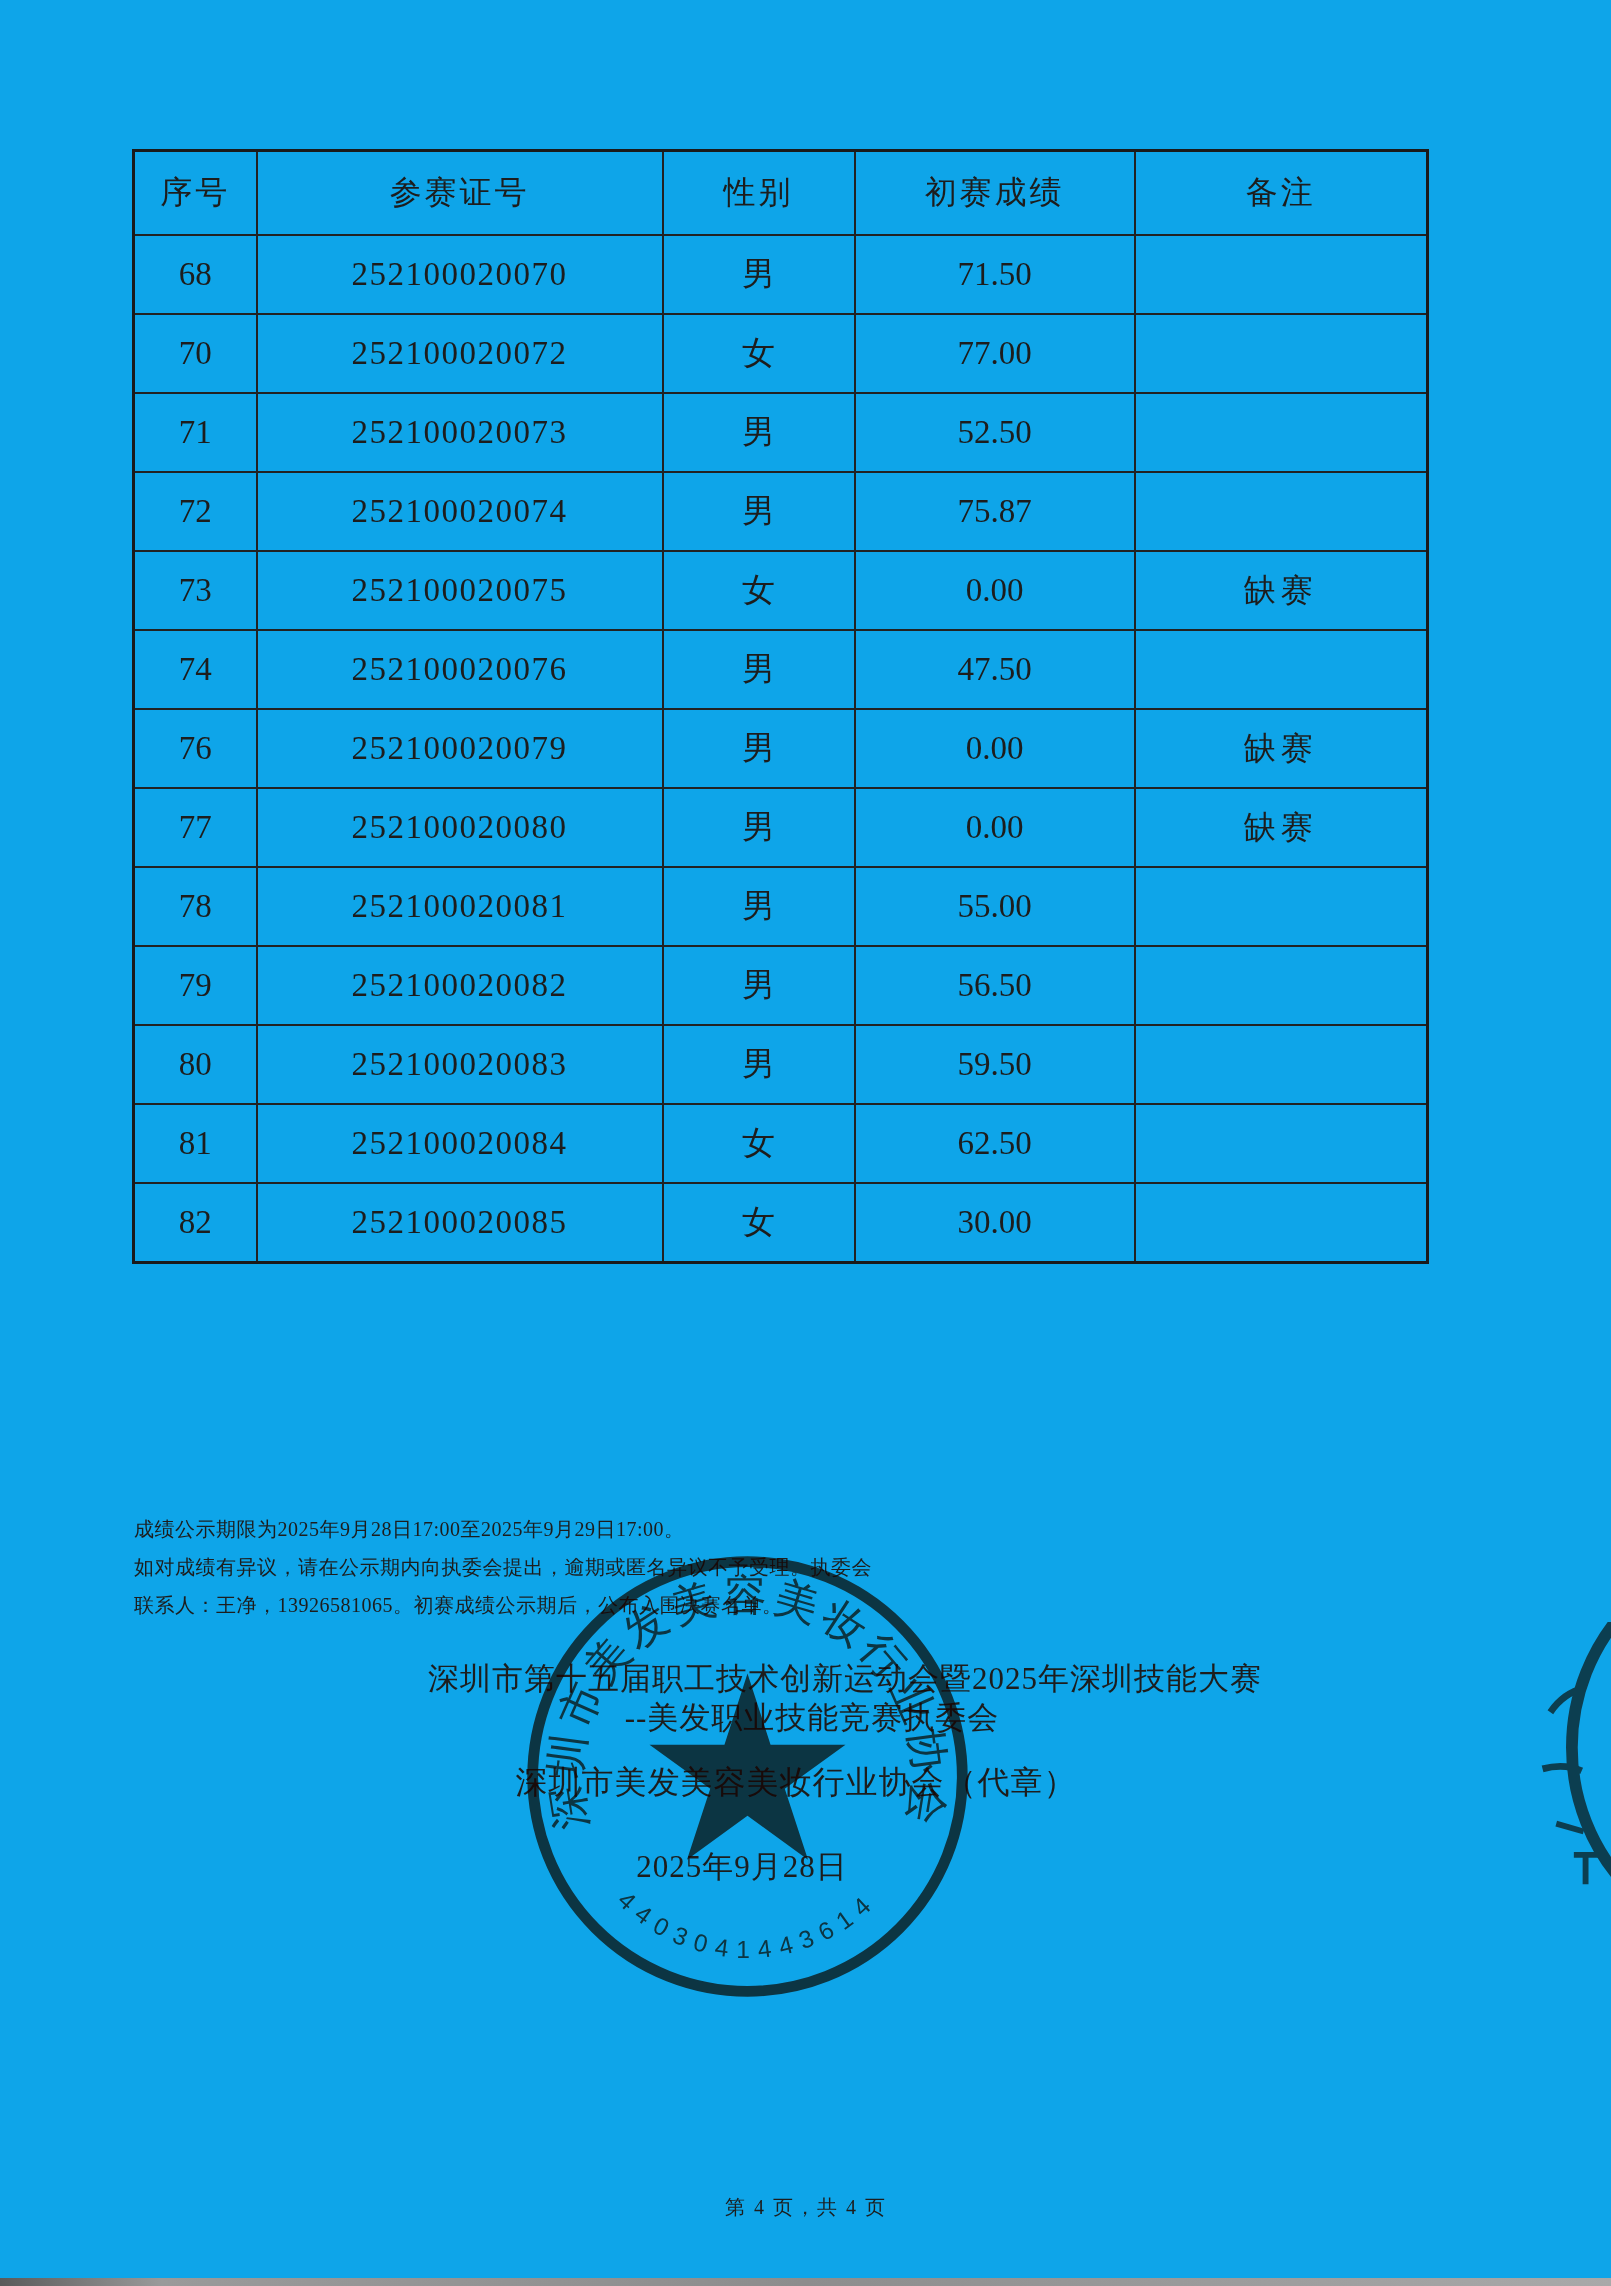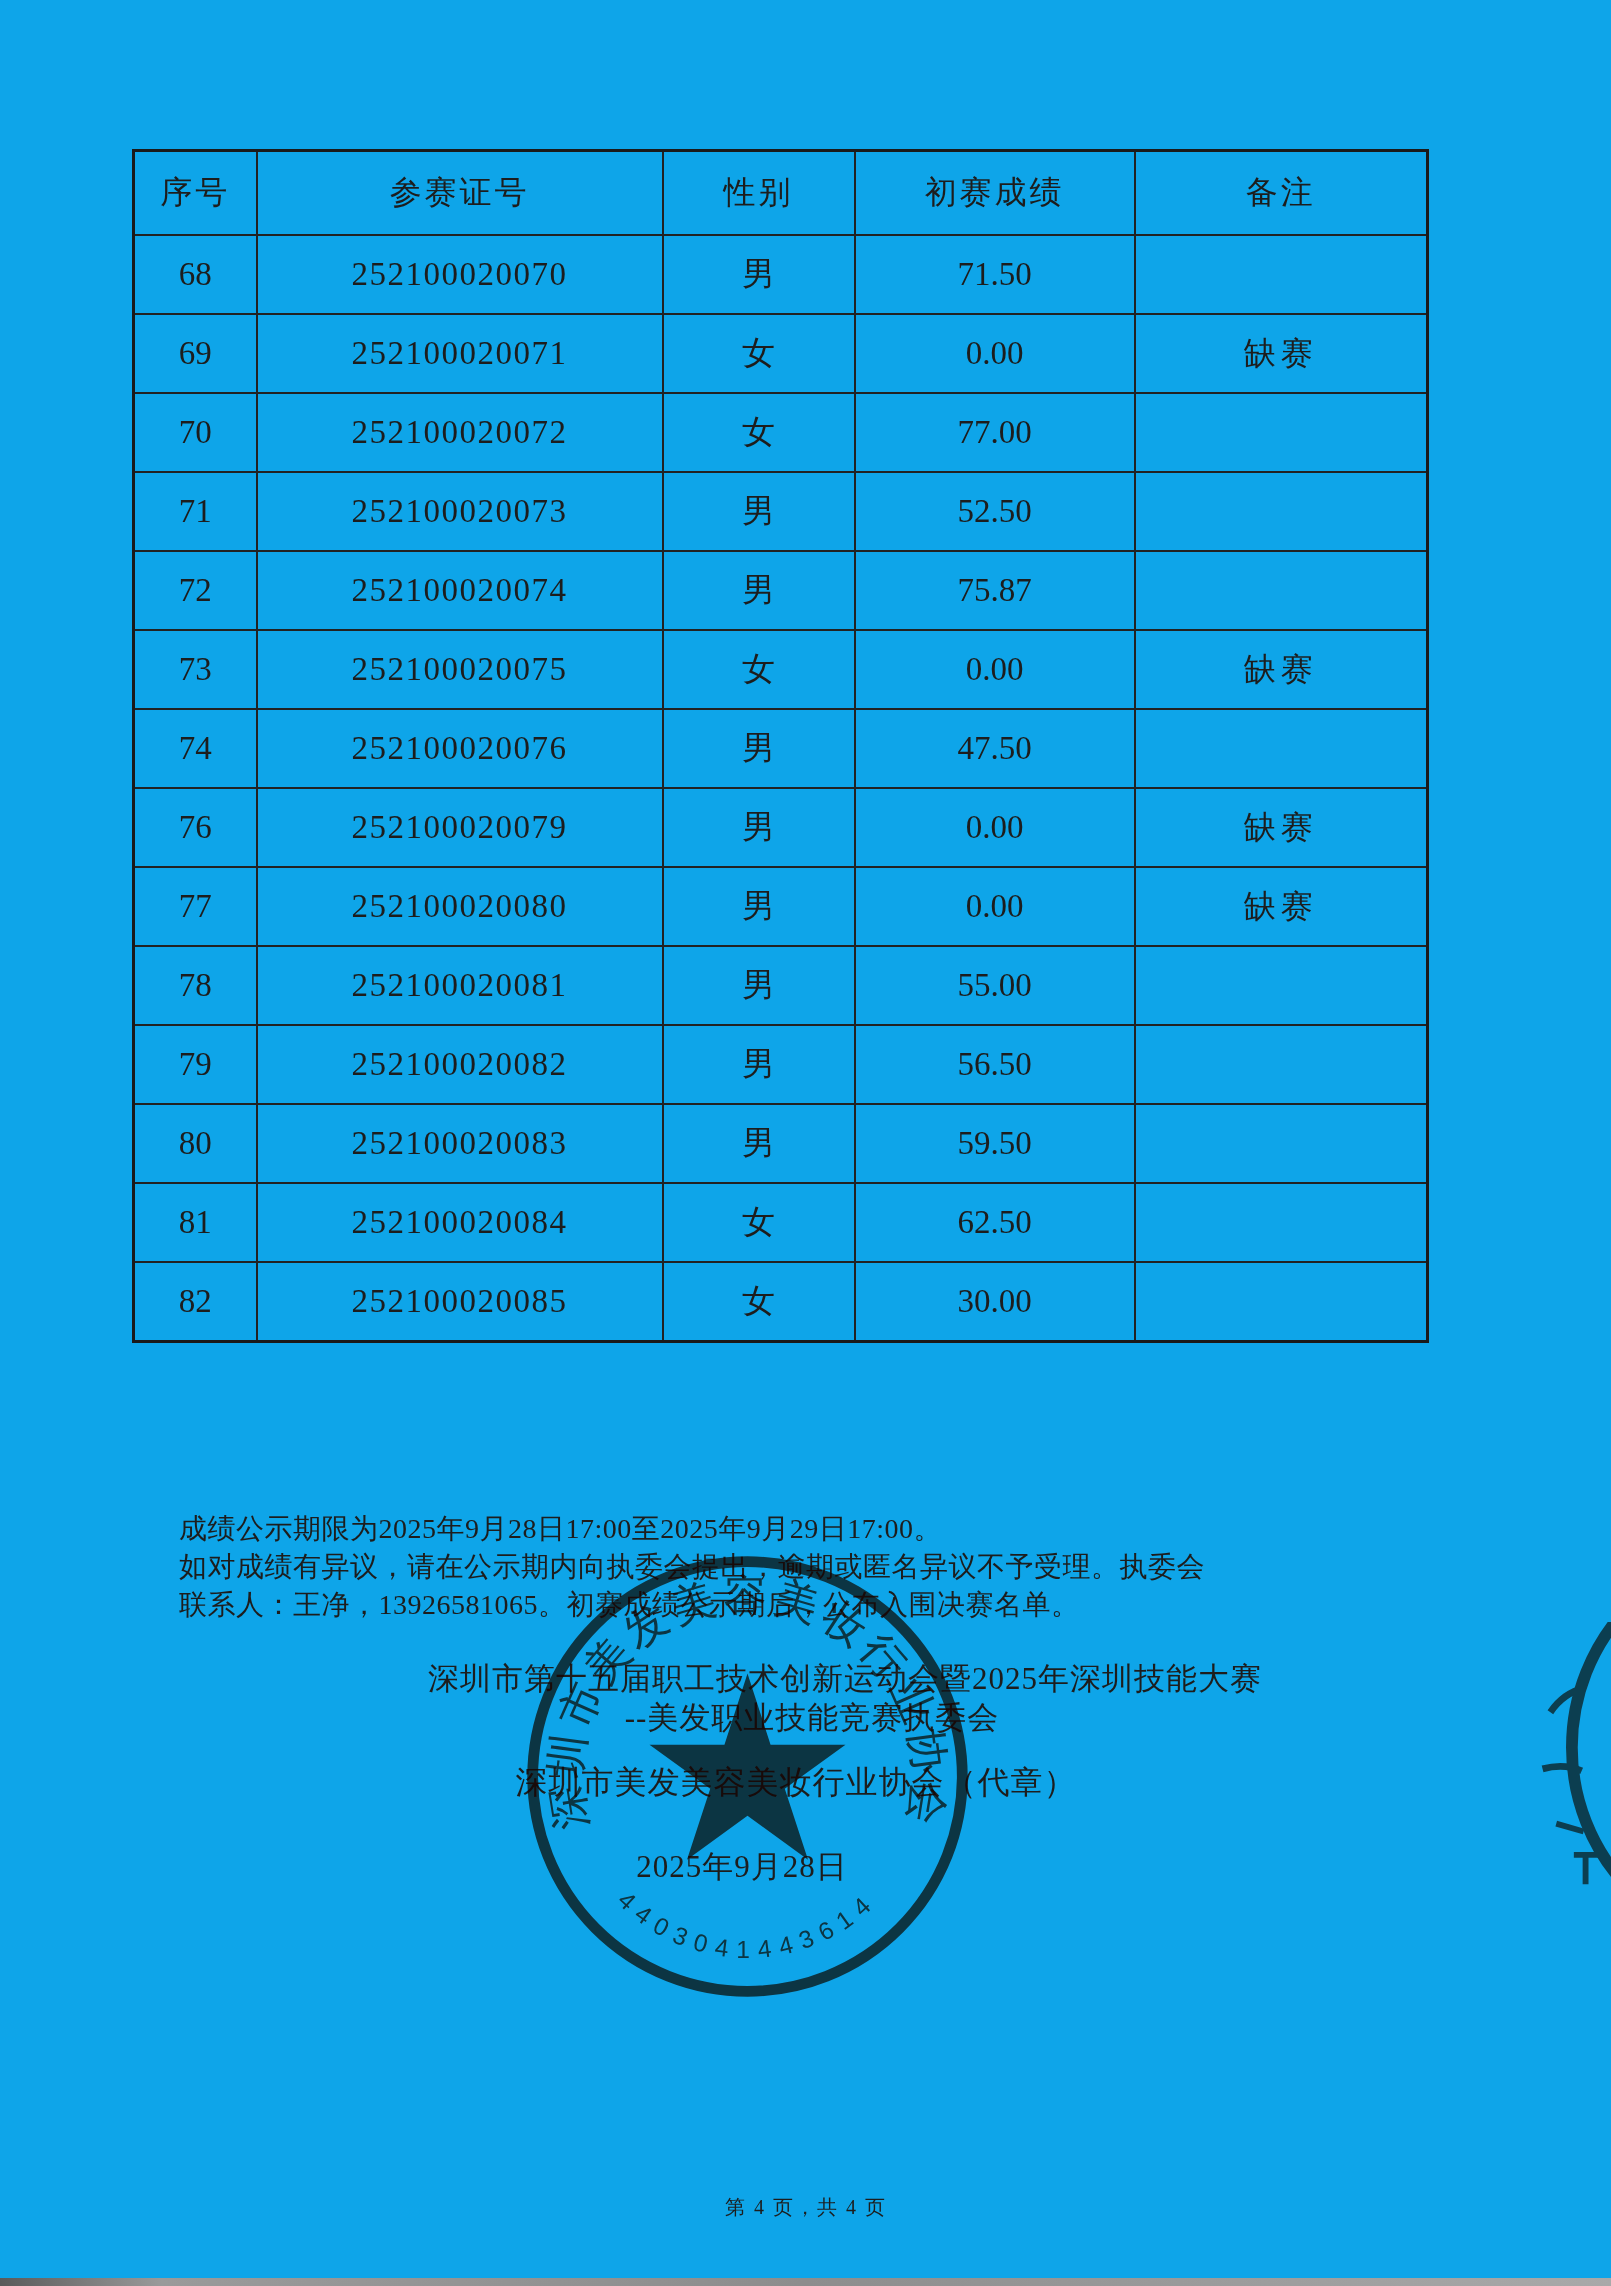--- a/index.html
+++ b/index.html
@@ -33,21 +33,21 @@
   .col-id    { width:406px; }
   .col-sex   { width:192px; }
   .col-score { width:280px; }
   .col-rem   { width:293px; }
   .score-table td:nth-child(2) { letter-spacing:1.5px; }
   .score-table td:nth-child(5) { letter-spacing:4.9px; font-size:32px; }
 
   
   .notes {
     position:absolute; left:134px; top:1510px; width:1323px;
-    font-size:28px; line-height:38px; letter-spacing:0.5px;margin-left:45px;
+    font-size:20px; line-height:38px; letter-spacing:0.5px;
   }
 
   
   .sig-line { position:absolute; transform:translateX(-50%); white-space:nowrap; }
   .sig-1   { left:845px; top:1658px; font-size:31px; letter-spacing:1px; }
   .sig-2   { left:812px; top:1697px; font-size:31px; letter-spacing:1px; }
   .assoc   { left:796px; top:1761px; font-size:32px; letter-spacing:1px; }
   .sig-date{ left:742px; top:1846px; font-size:31px; letter-spacing:1px; }
 
   
@@ -108,27 +108,20 @@
     </thead>
     <tbody id="table-body">
         <tr>
           <td>68</td>
           <td>252100020070</td>
           <td>男</td>
           <td>71.50</td>
           <td></td>
         </tr>
         <tr>
-          <td>69</td>
-          <td>252100020071</td>
-          <td>女</td>
-          <td>0.00</td>
-          <td>缺赛</td>
-        </tr>
-        <tr>
           <td>70</td>
           <td>252100020072</td>
           <td>女</td>
           <td>77.00</td>
           <td></td>
         </tr>
         <tr>
           <td>71</td>
           <td>252100020073</td>
           <td>男</td>

